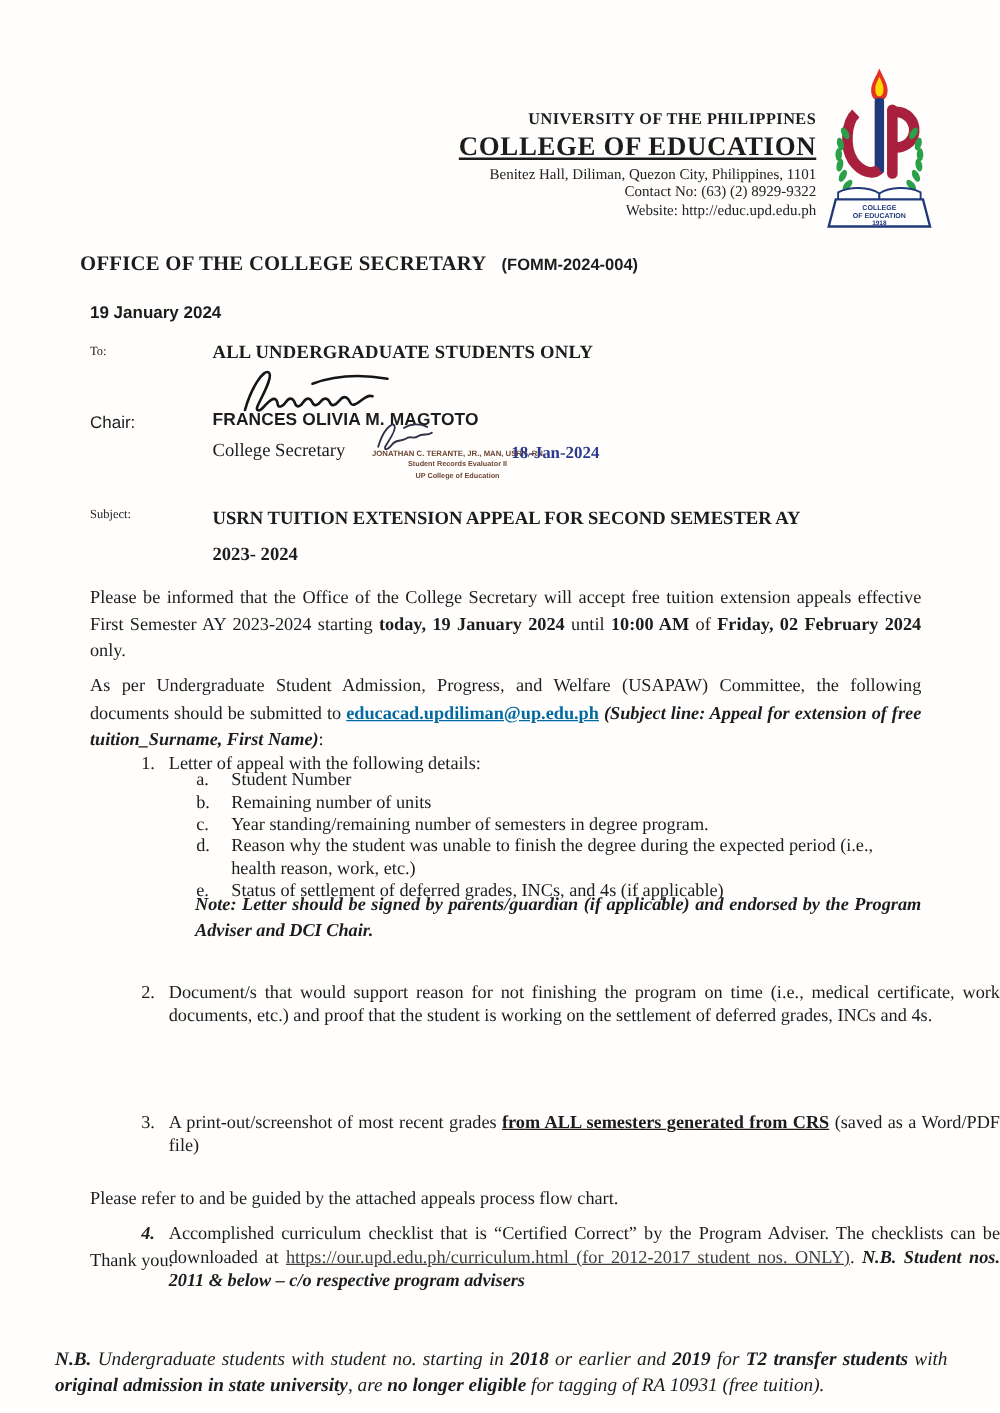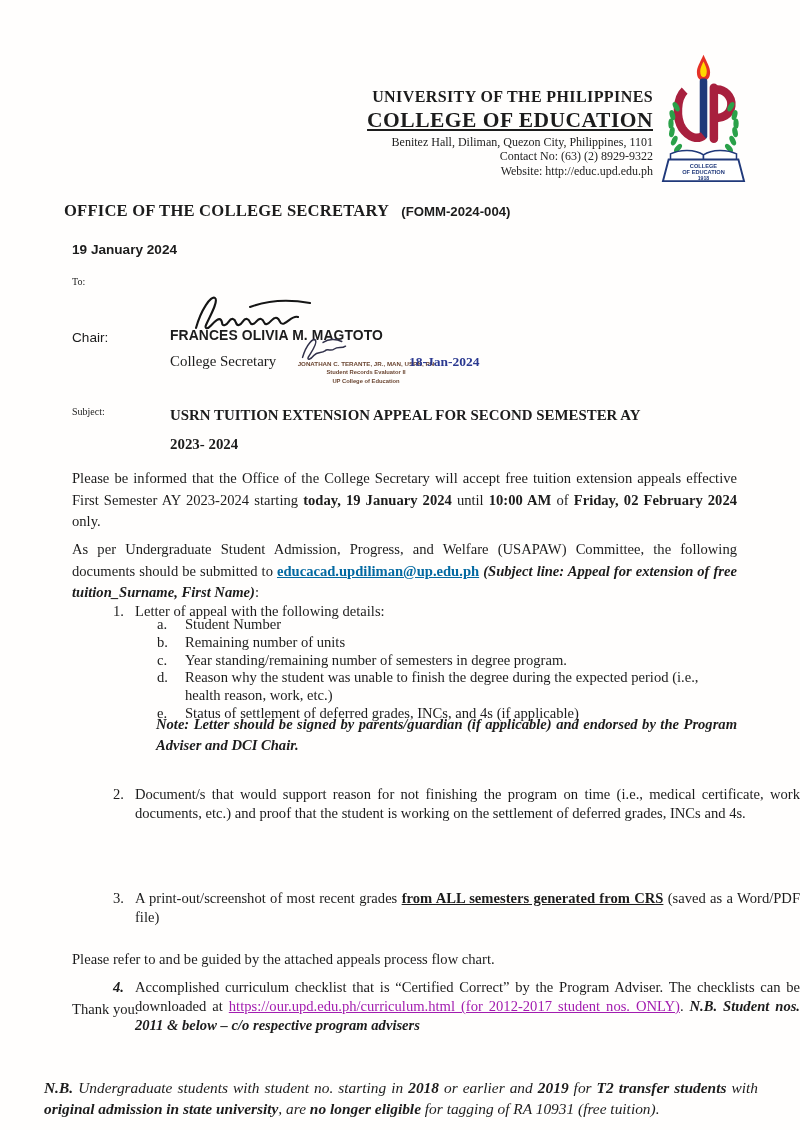--- a/index.html
+++ b/index.html
@@ -5,21 +5,21 @@
   html,body{margin:0;padding:0;background:#ffffff;}
   .page{position:relative;width:800px;height:1130px;background:#fffefd;overflow:hidden;
         font-family:"Liberation Serif",serif;color:#1c1c1c;}
   .abs{position:absolute;}
   .b{font-weight:bold;}
   .i{font-style:italic;}
   .u{text-decoration:underline;}
 
   
   .header-text{right:147px;top:88px;text-align:right;line-height:1.12;}
-  .hdr-univ{font-size:16px;letter-spacing:.4px;font-weight:600;}
+  .hdr-univ{font-size:13px;letter-spacing:.4px;font-weight:600;}
   .hdr-college{font-size:21.5px;font-weight:bold;letter-spacing:.5px;text-decoration:underline;margin:2px 0 3px 0;}
   .hdr-small{font-size:12px;font-weight:normal;line-height:14.5px;color:#222;}
   .logo{left:661px;top:52px;}
 
   
   .office-line{left:64px;top:201px;white-space:nowrap;}
   .office-title{font-size:16.6px;font-weight:bold;letter-spacing:.2px;}
   .office-code{font-family:"Liberation Sans",sans-serif;font-size:13.2px;font-weight:bold;margin-left:12px;}
   .date-line{left:72px;top:242px;font-family:"Liberation Sans",sans-serif;font-size:13.6px;font-weight:bold;}
 
@@ -100,20 +100,21 @@
     </g>
   </svg>
 
   <div class="abs office-line">
     <span class="office-title">OFFICE OF THE COLLEGE SECRETARY</span><span class="office-code">(FOMM-2024-004)</span>
   </div>
 
   <div class="abs date-line">19 January 2024</div>
 
   <div class="abs lbl" style="left:72px;top:276px;">To:</div>
+  <div class="abs to-value" style="left:170px;top:274px;">ALL UNDERGRADUATE STUDENTS ONLY</div>
 
   <svg class="abs sig-svg" style="left:190px;top:292px;" width="125" height="42" viewBox="0 0 125 42">
     <g stroke="#151515" stroke-width="2.1" fill="none" stroke-linecap="round" stroke-linejoin="round">
       <path d="M6 36 C11 18 21 3 25 6 C29 9 19 26 16 33 C14.5 36.5 17 38 21 33.5 C25 29 29 25.5 31 28 C33 30.5 31 34 35 33 C39 32 39 26 43 27 C47 28 45 34 49 33 C53 32 53 26 57 27 C61 28 59 33 63 32 C67 31 67 26 71 27 C75 28 73 33 77 32 C81 31 83 24 87 26 C91 28 89 33 94 31.5 C99 29.5 103 23 108 25"></path>
       <path d="M60 15 C76 9 97 7 120 11"></path>
     </g>
   </svg>
   <div class="abs lbl-sans" style="left:72px;top:330px;">Chair:</div>
   <div class="abs from-name" style="left:170px;top:327px;">FRANCES OLIVIA M. MAGTOTO</div>
   <div class="abs from-title" style="left:170px;top:353px;">College Secretary</div>
@@ -175,21 +176,21 @@
     <span>Document/s that would support reason for not finishing the program on time (i.e., medical certificate, work documents, etc.) and proof that the student is working on the settlement of deferred grades, INCs and 4s.</span>
   </div>
 
   <div class="abs flow num-item" style="top:833px;">
     <span class="mk">3.</span>
     <span><span>A print-out/screenshot of most recent grades </span><span class="b u">from ALL semesters generated from CRS</span><span> (saved as a Word/PDF file)</span></span>
   </div>
 
   <div class="abs flow num-item" style="top:884px;">
     <span class="mk b i">4.</span>
-    <span><span>Accomplished curriculum checklist that is “Certified Correct” by the Program Adviser. The checklists can be downloaded at </span><span class="u" style="color: #a21caf;">https://our.upd.edu.ph/curriculum.html (for 2012-2017 student nos. ONLY)</span><span>. </span><span class="b i">N.B. Student nos. 2011 &amp; below – c/o respective program advisers</span></span>
+    <span><span>Accomplished curriculum checklist that is “Certified Correct” by the Program Adviser. The checklists can be downloaded at </span><span class="u" style="color: #404040;">https://our.upd.edu.ph/curriculum.html (for 2012-2017 student nos. ONLY)</span><span>. </span><span class="b i">N.B. Student nos. 2011 &amp; below – c/o respective program advisers</span></span>
   </div>
 
   <div class="abs closing" style="top:951px;">Please refer to and be guided by the attached appeals process flow chart.</div>
   <div class="abs closing" style="top:1001px;">Thank you.</div>
 
   <div class="abs footer-note"><span class="b i">N.B. </span><span class="i">Undergraduate students with student no. starting in </span><span class="b i">2018</span><span class="i"> or earlier and </span><span class="b i">2019</span><span class="i"> for </span><span class="b i">T2 transfer students</span><span class="i"> with </span><span class="b i">original admission in state university</span><span class="i">, are </span><span class="b i">no longer eligible</span><span class="i"> for tagging of RA 10931 (free tuition).</span></div>
 
 </div>
 
 </body></html>

